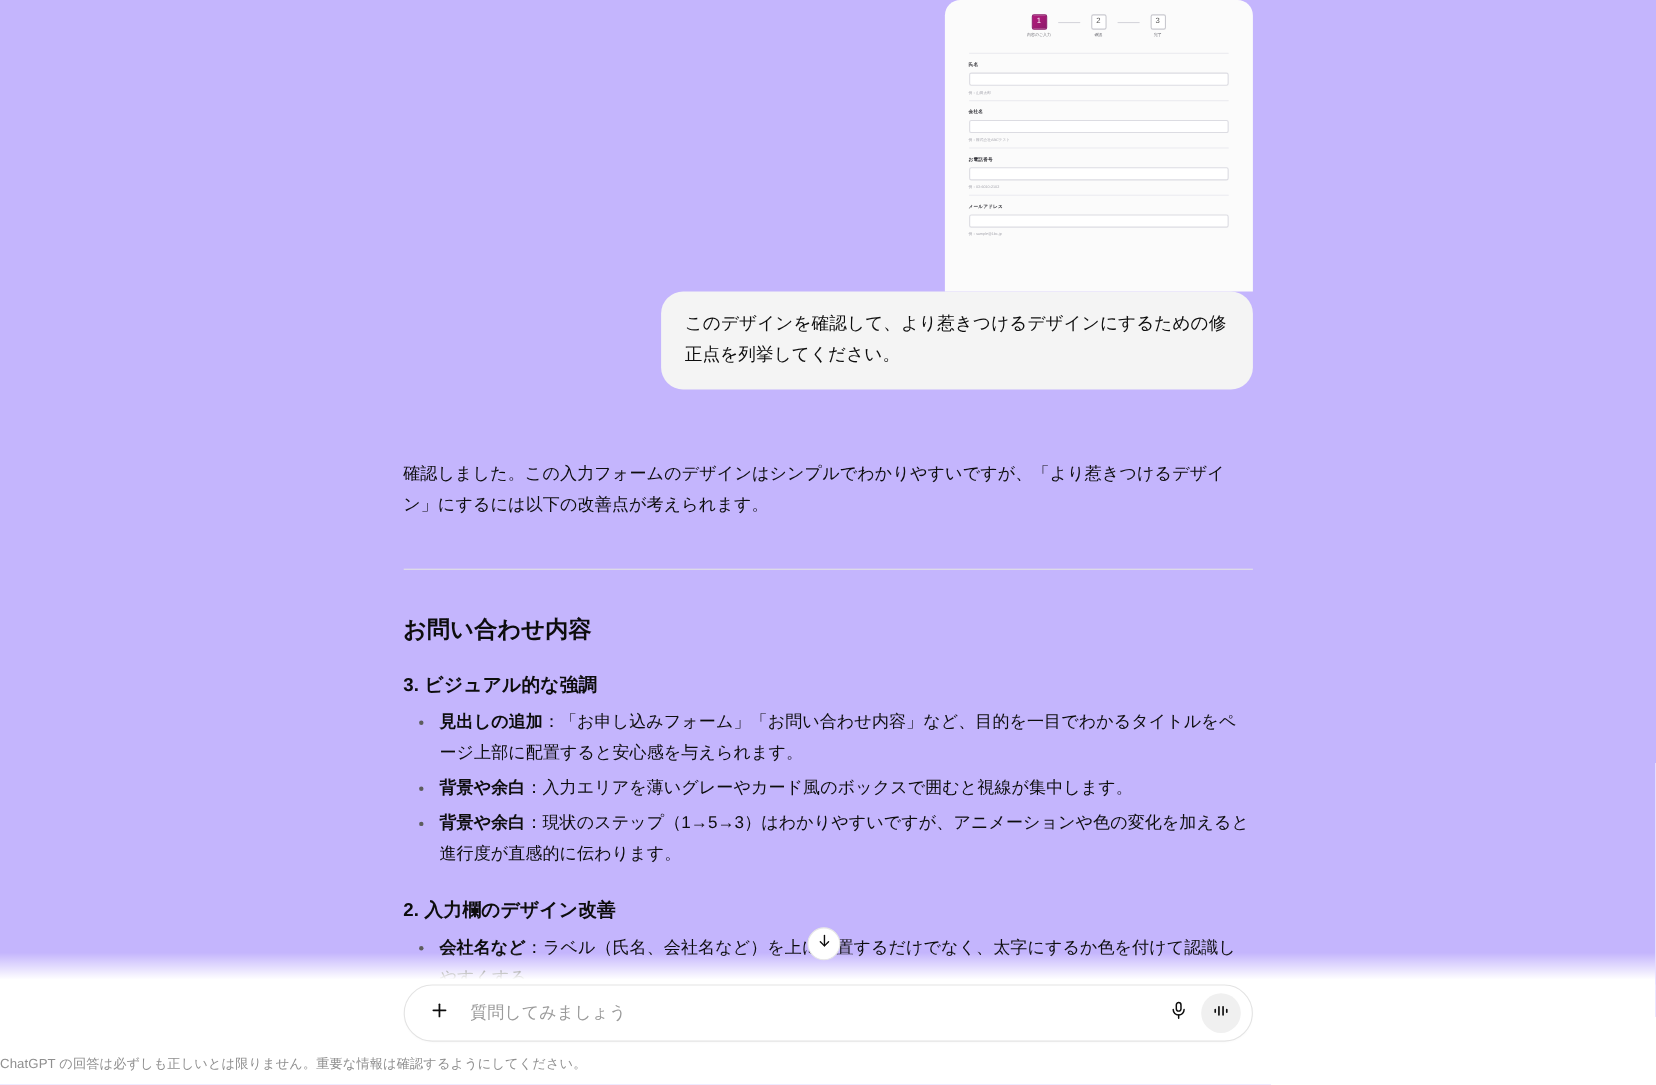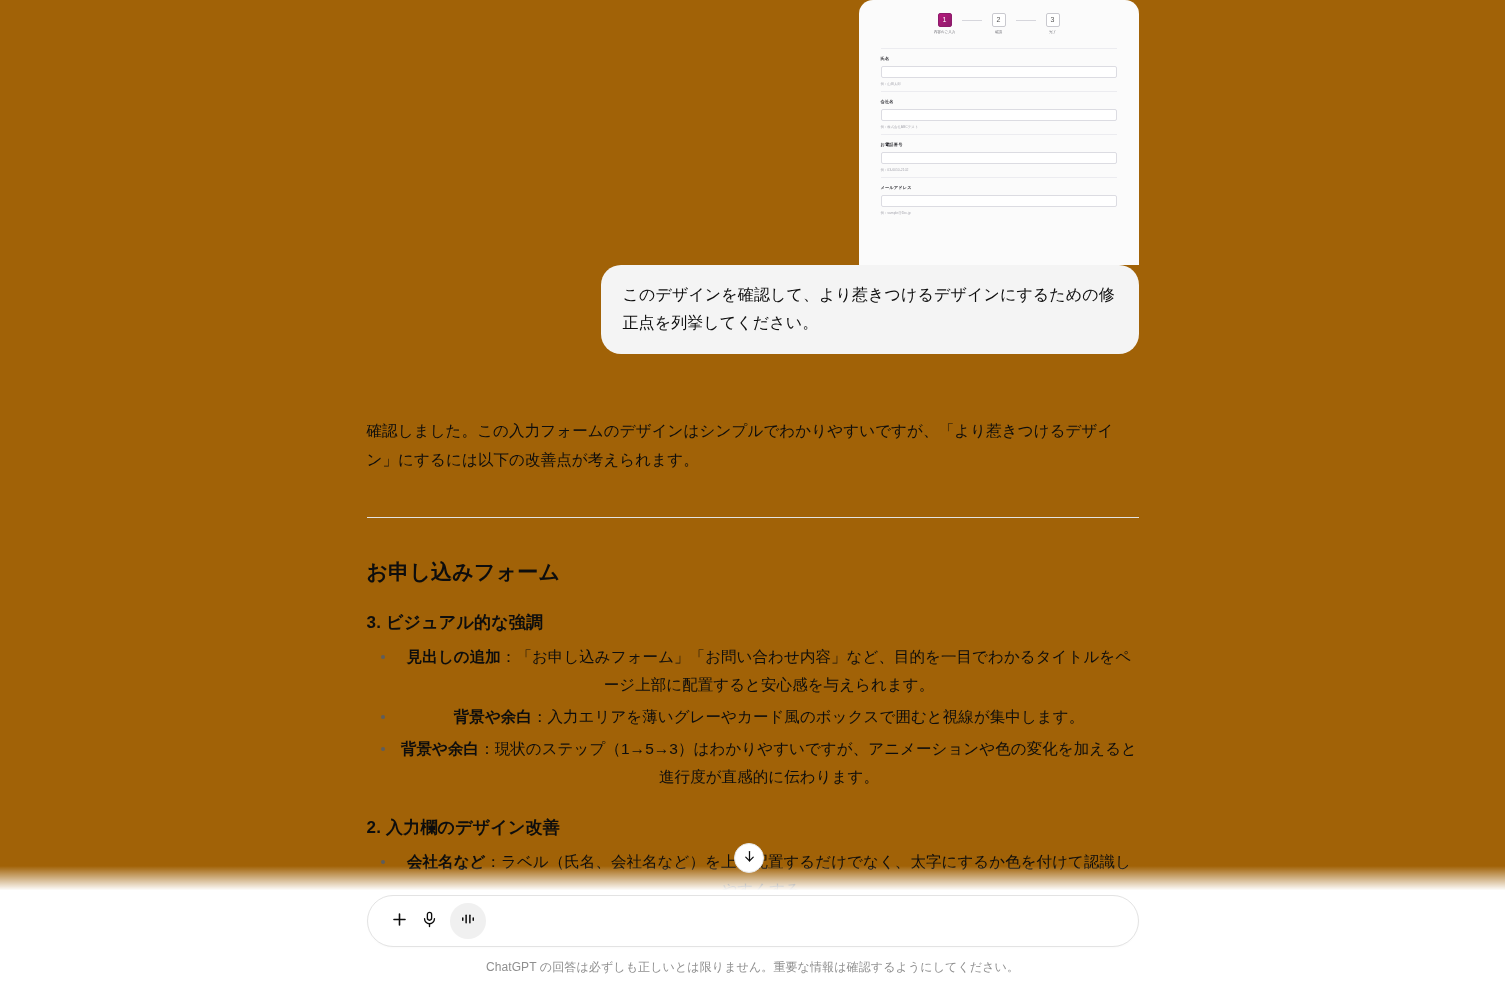--- a/index.html
+++ b/index.html
@@ -4,21 +4,21 @@
 <style>
   * { box-sizing: border-box; }
   html, body {
     margin: 0; padding: 0;
     width: 1505px; height: 986px;
     background: #ffffff;
     font-family: "Liberation Sans", "DejaVu Sans", sans-serif;
     color: #0d0d0d;
     overflow: hidden;
   }
-  .app { position: relative; width: 1505px; height: 986px; background: #a16207; }
+  .app { position: relative; width: 1505px; height: 986px; background: #c4b5fd; }
 
   
   .thread {
     position: absolute;
     left: 0; top: 0;
     width: 1505px;
     height: 900px;
     overflow: hidden;
   }
   .thread-inner {
@@ -106,21 +106,21 @@
     letter-spacing: .2px;
     color: #0d0d0d;
   }
   h3.sub {
     font-size: 17px;
     font-weight: bold;
     margin: 25px 0 0;
     letter-spacing: .2px;
     color: #0d0d0d;
   }
-  ul.bullets { margin: 9px 0 0; padding: 0 0 0 33px; list-style: none; text-align: center; }
+  ul.bullets { margin: 9px 0 0; padding: 0 0 0 33px; list-style: none; }
   ul.bullets li {
     position: relative;
     font-size: 15.5px;
     line-height: 1.8;
     margin-top: 4px;
     letter-spacing: .05px;
     color: #0d0d0d;
   }
   ul.bullets li::before {
     content: "";
@@ -196,21 +196,20 @@
   }
   .voice-btn {
     width: 36px; height: 36px;
     border-radius: 50%;
     background: #f0f0f0;
     display: flex; align-items: center; justify-content: center;
     flex: 0 0 auto;
     margin-left: 4px;
   }
   .disclaimer {
-    text-align: center;
     font-size: 12px;
     color: #8f8f8f;
     margin-top: 12px;
     letter-spacing: .1px;
   }
 </style>
 </head>
 <body>
 
 <div class="app">
@@ -266,21 +265,21 @@
 
       <div class="user-row">
         <div class="user-bubble">このデザインを確認して、より惹きつけるデザインにするための修正点を列挙してください。</div>
       </div>
 
       <div class="assistant">
         <div class="para">確認しました。この入力フォームのデザインはシンプルでわかりやすいですが、「より惹きつけるデザイン」にするには以下の改善点が考えられます。</div>
 
         <hr class="rule">
 
-        <h2 class="sec">お申し込みフォーム</h2>
+        <h2 class="sec">お問い合わせ内容</h2>
 
         <h3 class="sub">3. ビジュアル的な強調</h3>
         <ul class="bullets">
           <li>
             <b>見出しの追加</b><span>：「お申し込みフォーム」「お問い合わせ内容」など、目的を一目でわかるタイトルをページ上部に配置すると安心感を与えられます。</span>
           </li>
           <li>
             <b>背景や余白</b><span>：入力エリアを薄いグレーやカード風のボックスで囲むと視線が集中します。</span>
           </li>
           <li>
@@ -313,20 +312,21 @@
   <div class="composer-wrap">
     <div class="composer">
       <div class="plus-btn">
         <span>
           <svg width="19" height="19" viewBox="0 0 24 24" fill="none" stroke="#0d0d0d" stroke-width="2" stroke-linecap="round">
             <line x1="12" y1="5" x2="12" y2="19"></line>
             <line x1="5" y1="12" x2="19" y2="12"></line>
           </svg>
         </span>
       </div>
+      <input class="composer-input" type="text" placeholder="質問してみましょう" style="">
       <div class="mic-btn">
         <span>
           <svg width="17" height="17" viewBox="0 0 24 24" fill="none" stroke="#0d0d0d" stroke-width="1.9" stroke-linecap="round" stroke-linejoin="round">
             <rect x="9" y="2" width="6" height="11" rx="3"></rect>
             <path d="M5 11a7 7 0 0 0 14 0"></path>
             <line x1="12" y1="18" x2="12" y2="22"></line>
           </svg>
         </span>
       </div>
       <div class="voice-btn">

